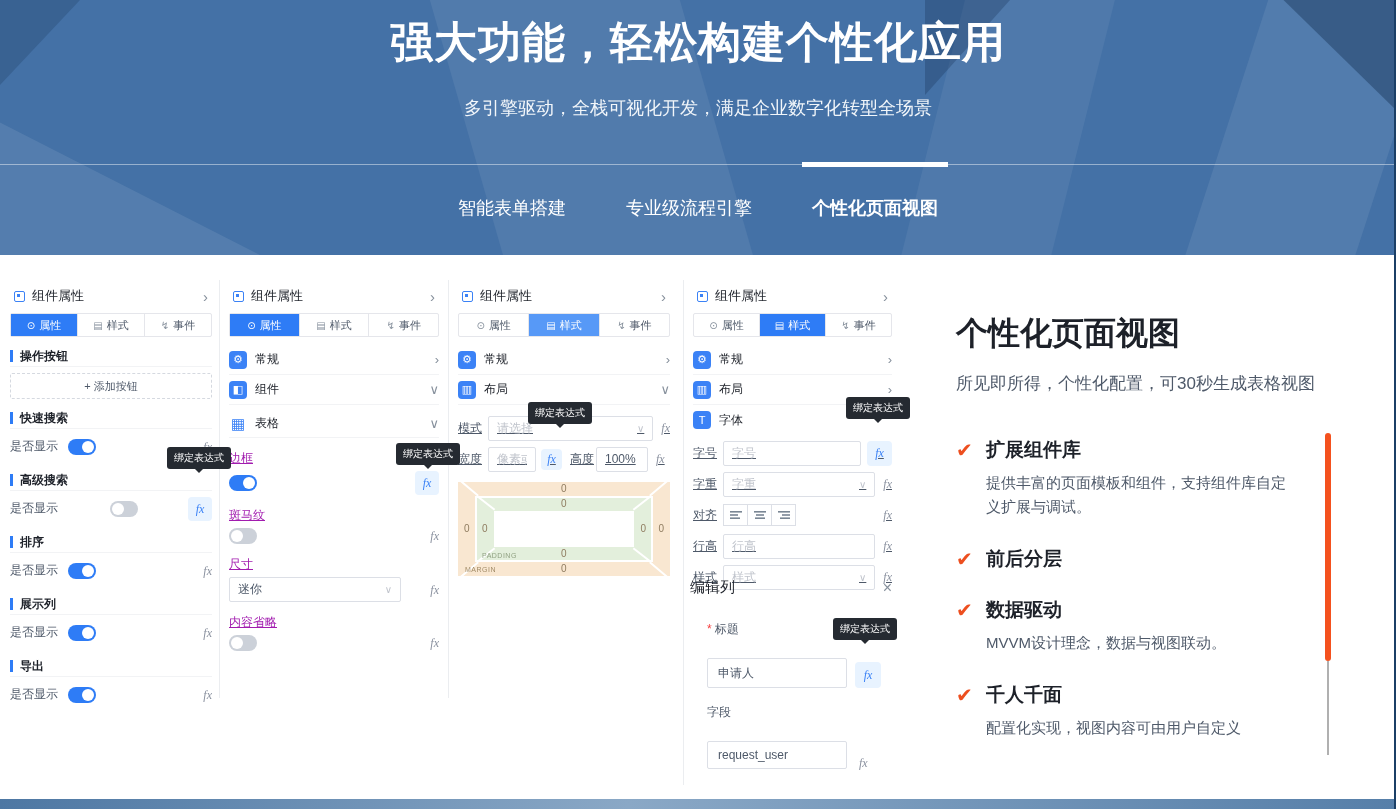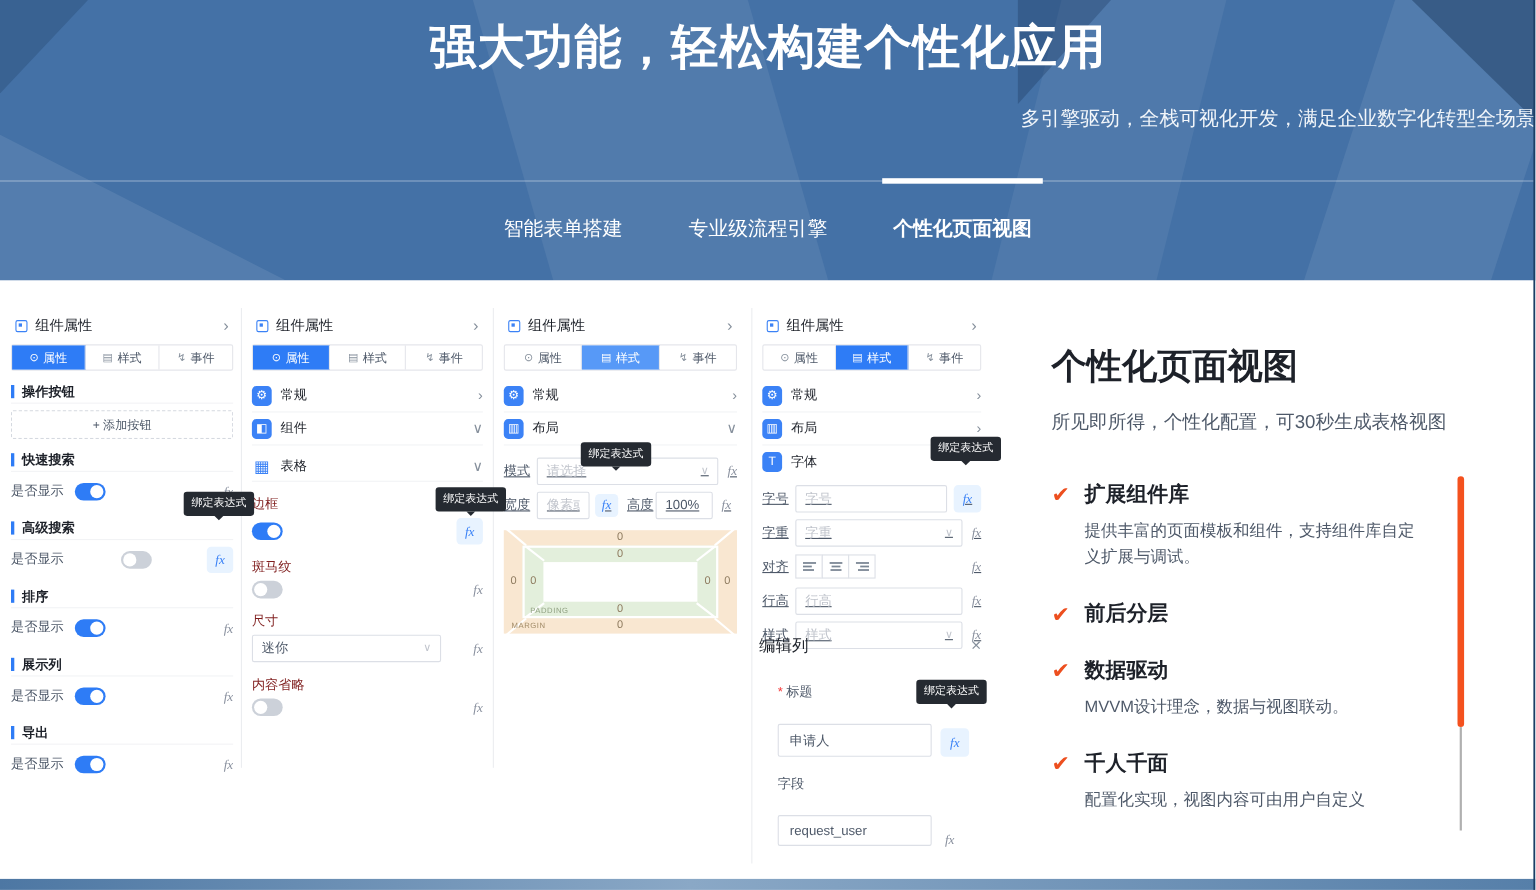--- a/index.html
+++ b/index.html
@@ -10,21 +10,21 @@
   .hero { position:absolute; left:0; top:0; width:1396px; height:255px; background:#4471a6; overflow:hidden; }
   .beam { position:absolute; }
   .beam1 { top:-20px; left:470px; width:250px; height:320px; background:rgba(255,255,255,.07); transform:skewX(16deg); }
   .beam2 { top:-20px; left:930px; width:150px; height:320px; background:rgba(255,255,255,.06); transform:skewX(-14deg); }
   .beam3 { bottom:0; left:-40px; width:300px; height:180px; background:rgba(255,255,255,.09); clip-path:polygon(0 100%,0 15%,100% 100%); }
   .beam4 { top:0; right:0; width:170px; height:260px; background:rgba(255,255,255,.08); transform:skewX(-18deg); }
   .dark1 { position:absolute; top:0; right:0; width:150px; height:110px; background:rgba(18,44,78,.40); clip-path:polygon(25% 0,100% 0,100% 100%); }
   .dark2 { position:absolute; top:0; left:925px; width:85px; height:95px; background:rgba(18,44,78,.28); clip-path:polygon(0 0,100% 0,0 100%); }
   .dark3 { position:absolute; top:0; left:0; width:80px; height:85px; background:rgba(18,44,78,.22); clip-path:polygon(0 0,100% 0,0 100%); }
   .hero-title { position:absolute; top:14px; left:0; width:100%; text-align:center; color:#fff; font-size:43px; font-weight:700; letter-spacing:1px; }
-  .hero-sub { position:absolute; top:96px; left:0; width:100%; text-align:right; color:#f2f6fa; font-size:18px; }
+  .hero-sub { position:absolute; top:96px; left:0; width:100%; text-align:center; color:#f2f6fa; font-size:18px; }
   .hero-tabs { position:absolute; top:164px; left:0; width:100%; border-top:1px solid rgba(255,255,255,.45); display:flex; justify-content:center; }
   .htab { position:relative; margin:0 30px; padding-top:31px; color:#fff; font-size:18px; cursor:pointer; }
   .htab .underline { display:none; position:absolute; top:-3px; left:-10px; right:-10px; height:5px; background:#fff; }
   .htab.active { font-weight:700; }
   .htab.active .underline { display:block; }
 
   
   .content { position:absolute; left:0; top:255px; width:1396px; height:544px; background:#fff; }
   .vline { position:absolute; width:1px; background:#ebedf0; }
   .panel { position:absolute; font-size:12px; color:#4e5969; }
@@ -61,21 +61,21 @@
 
   .add-btn { margin-top:6px; height:26px; border:1px dashed #d5d9e0; border-radius:2px; display:flex; align-items:center; justify-content:center; font-size:11px; color:#4e5969; cursor:pointer; }
 
   .grow { display:flex; align-items:center; height:30px; border-bottom:1px solid #f2f3f5; }
   .gicon { width:18px; height:18px; border-radius:4px; background:#3b82f6; color:#fff; font-size:11px; display:flex; align-items:center; justify-content:center; flex:none; }
   .gicon.outline { background:transparent; color:#3b82f6; font-size:15px; }
   .glabel { margin-left:8px; font-size:12px; color:#1d2129; }
   .gchev { margin-left:auto; color:#86909c; font-size:13px; }
 
   .fld { margin-top:12px; }
-  .flabel { font-size:12px; color:#7f1d1d; height:16px; }
+  .flabel { font-size:12px; color:#a21caf; height:16px;text-decoration:underline; }
   .fctrl { display:flex; align-items:center; margin-top:5px; }
   .sel, .inp { height:25px; border:1px solid #dcdfe6; border-radius:2px; background:#fff; display:flex; align-items:center; padding:0 8px; font-size:12px; color:#4e5969; }
   .sel .ph, .ph { color:#c0c4cc; }
   .sel .sc { margin-left:auto; color:#c0c4cc; font-size:10px; }
   input.inp { display:inline-block; padding:0 8px; font-family:inherit; }
   input.inp::placeholder { color:#c0c4cc; }
 
   .hrow { display:flex; align-items:center; margin-top:5px; height:26px;text-decoration:underline; }
   .hrow .hlab { width:30px; flex:none; font-size:12px; color:#4e5969; }
 

